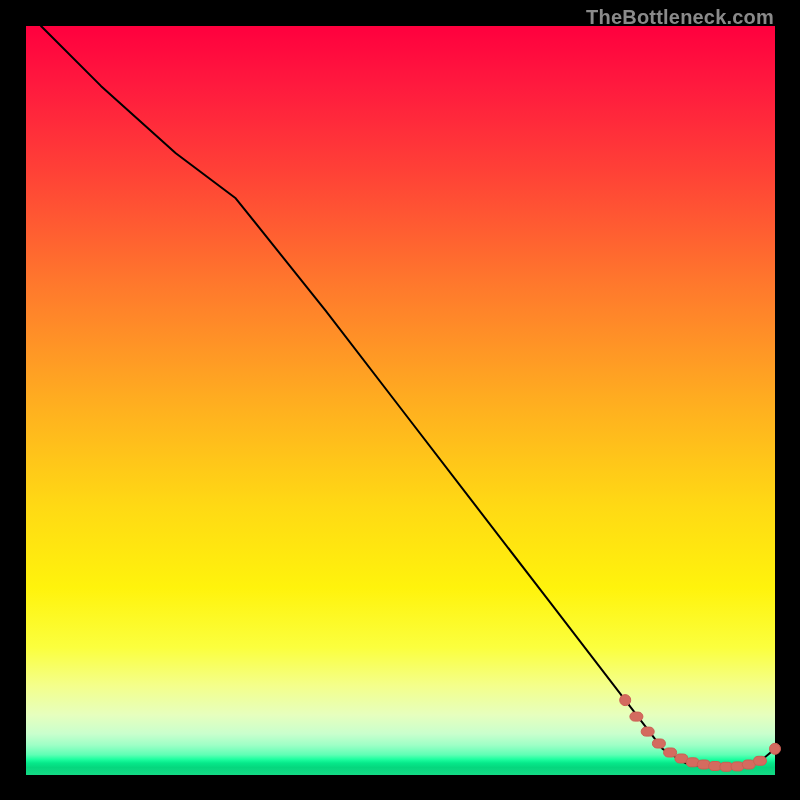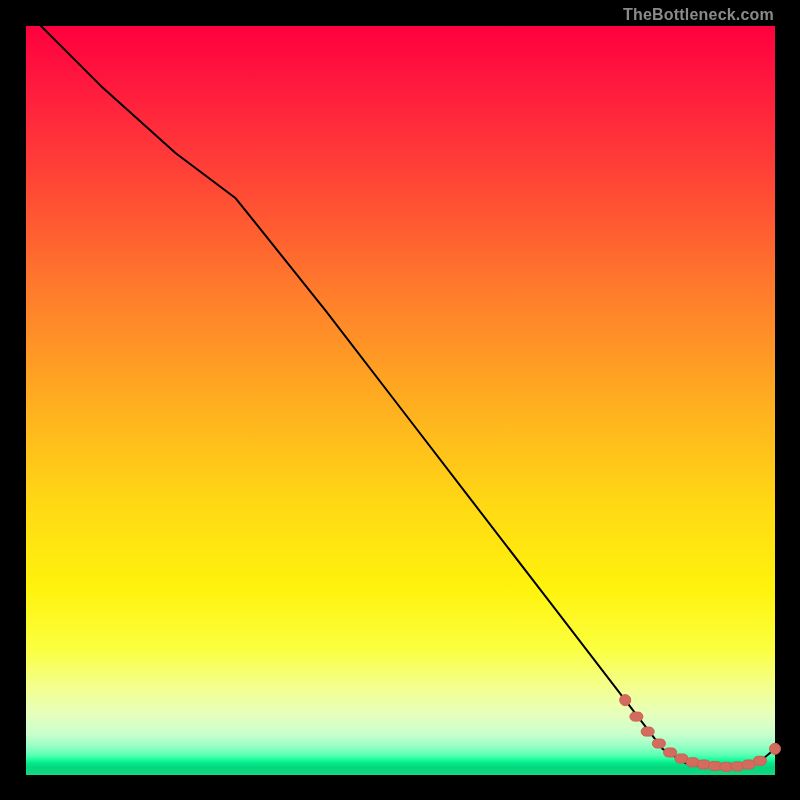--- a/index.html
+++ b/index.html
@@ -42,21 +42,21 @@
       #06e88a 98.4%,
       #05d77e 99.0%,
       #0fd882 99.6%,
       #13da85 100%
     );
   }
   .watermark {
     position: absolute;
     top: 6px;
     right: 26px;
-    font-size: 16px;
+    font-size: 20px;
     font-weight: 600;
     color: #8a8a8a;
     letter-spacing: 0.2px;
     user-select: none;
   }
   svg.overlay {
     position: absolute;
     left: 0;
     top: 0;
     width: 749px;

